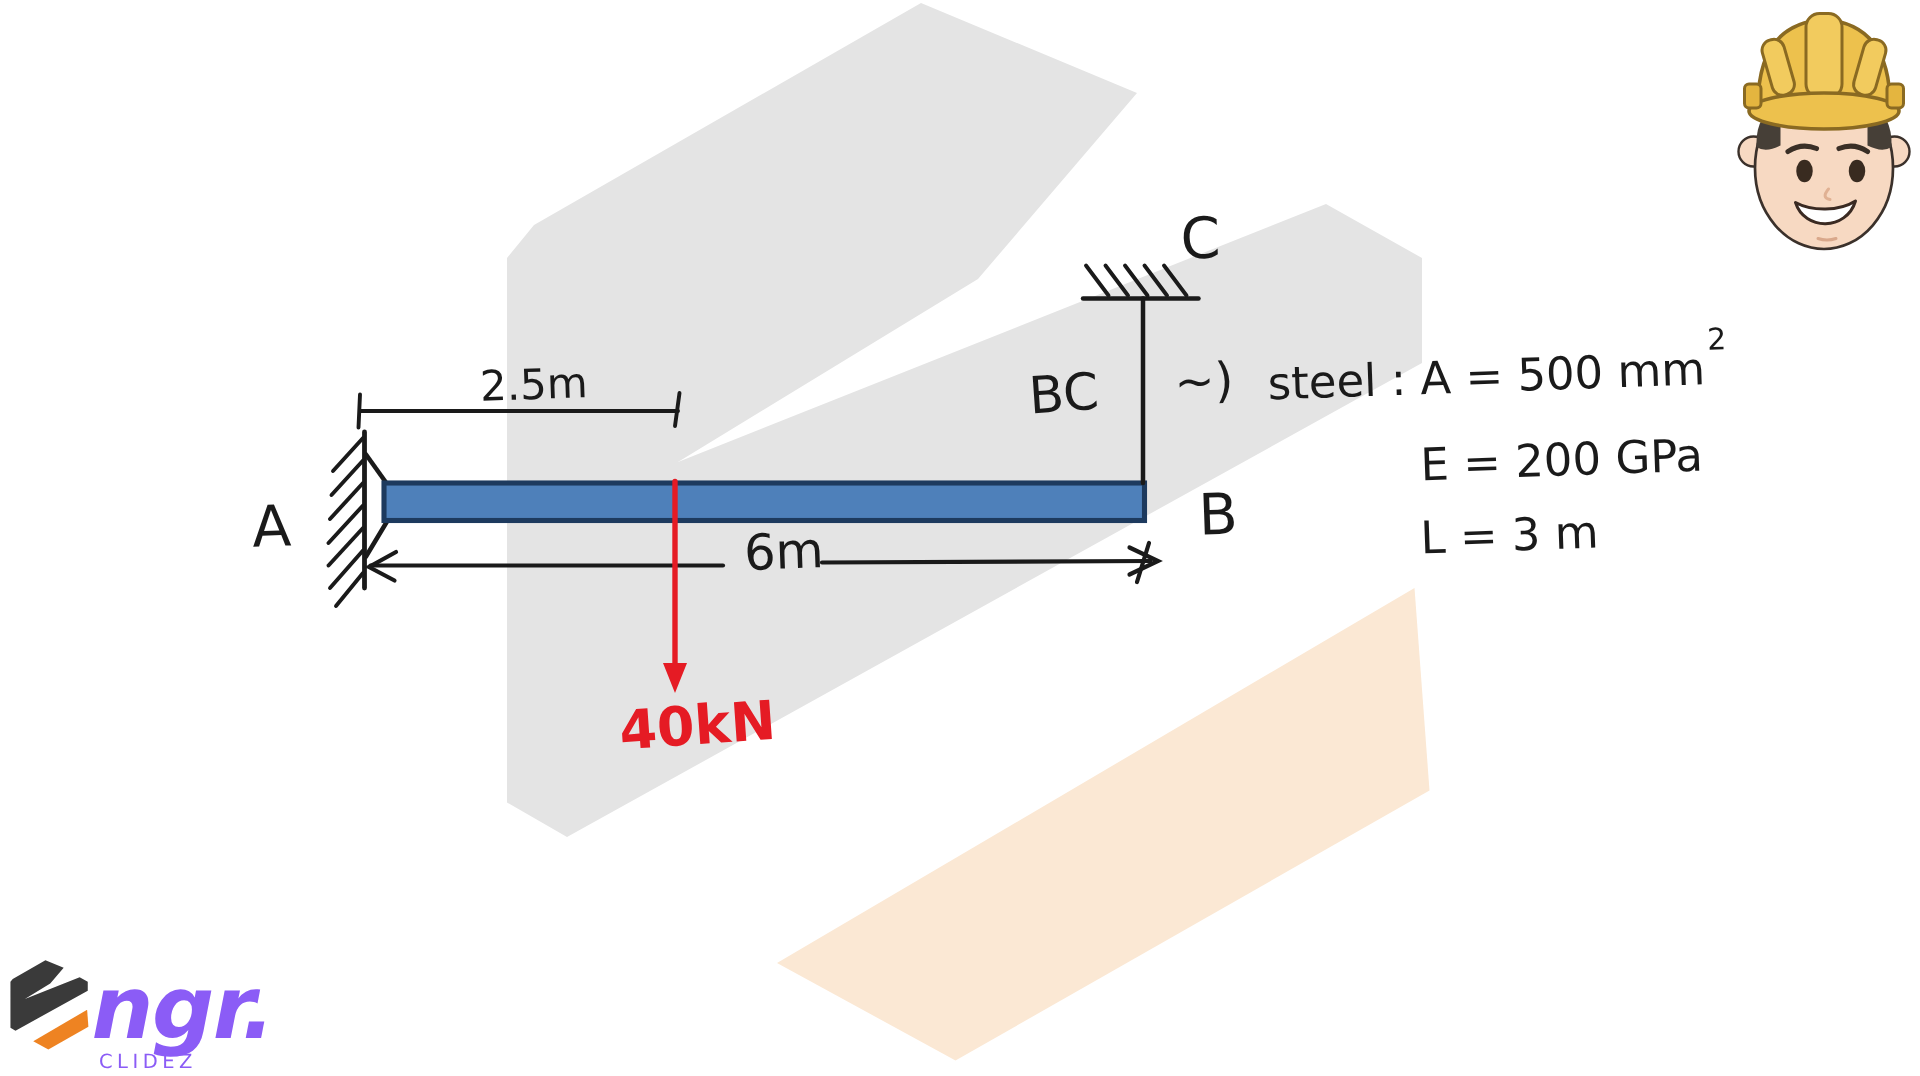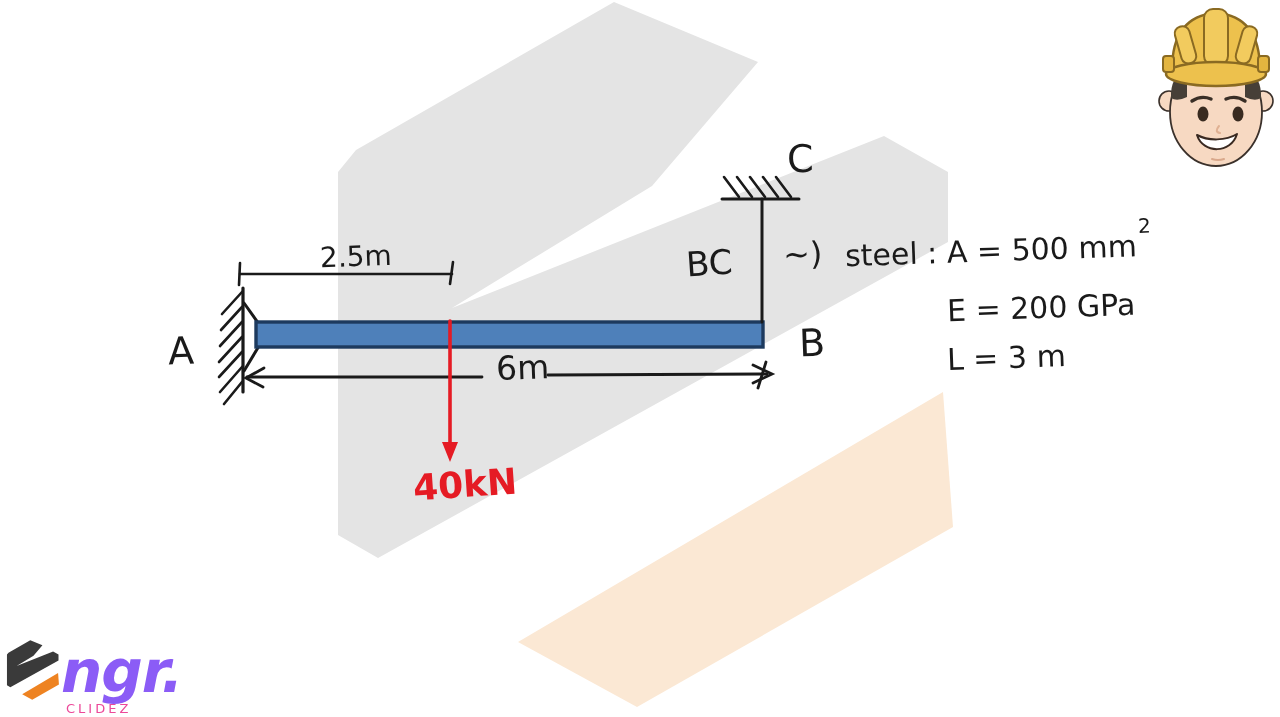--- a/index.html
+++ b/index.html
@@ -20,21 +20,21 @@
   .lab-bc{left:686px;top:246px;font-size:34px;}
   .lab-25m{left:320px;top:243px;font-size:28px;}
   .lab-6m{left:496px;top:351px;font-size:33px;}
   .lab-40kn{left:413px;top:467px;font-size:36px;font-weight:600;}
   .lab-squig{left:783px;top:238px;font-size:32px;}
   .lab-steel{left:845px;top:233px;font-size:30px;}
   .lab-e{left:947px;top:293px;font-size:30px;}
   .lab-l{left:947px;top:343px;font-size:30px;}
   
   .brand-text{position:absolute;left:61px;top:638px;font-size:58px;font-weight:600;color:#8b5cf6;letter-spacing:-1px;font-style:italic;}
-  .brand-sub{position:absolute;left:66px;top:701px;font-size:13px;color:#ec4899;letter-spacing:3px;}
+  .brand-sub{position:absolute;left:66px;top:701px;font-size:13px;color:#8b5cf6;letter-spacing:3px;}
 </style>
 </head>
 <body>
 
 <div class="stage">
 
   <svg class="scene" width="1280" height="717" viewBox="0 0 1280 717">
 
     <path d="M338,172 L356,150 L614,2 L758,62 L652,186 L452,308 L884,136 L948,172 L948,242 L378,558 L338,535 Z" fill="#e4e4e4"></path>
     <path d="M518,642 L943,392 L953,527 L637,707 Z" fill="#fbe8d4"></path>

